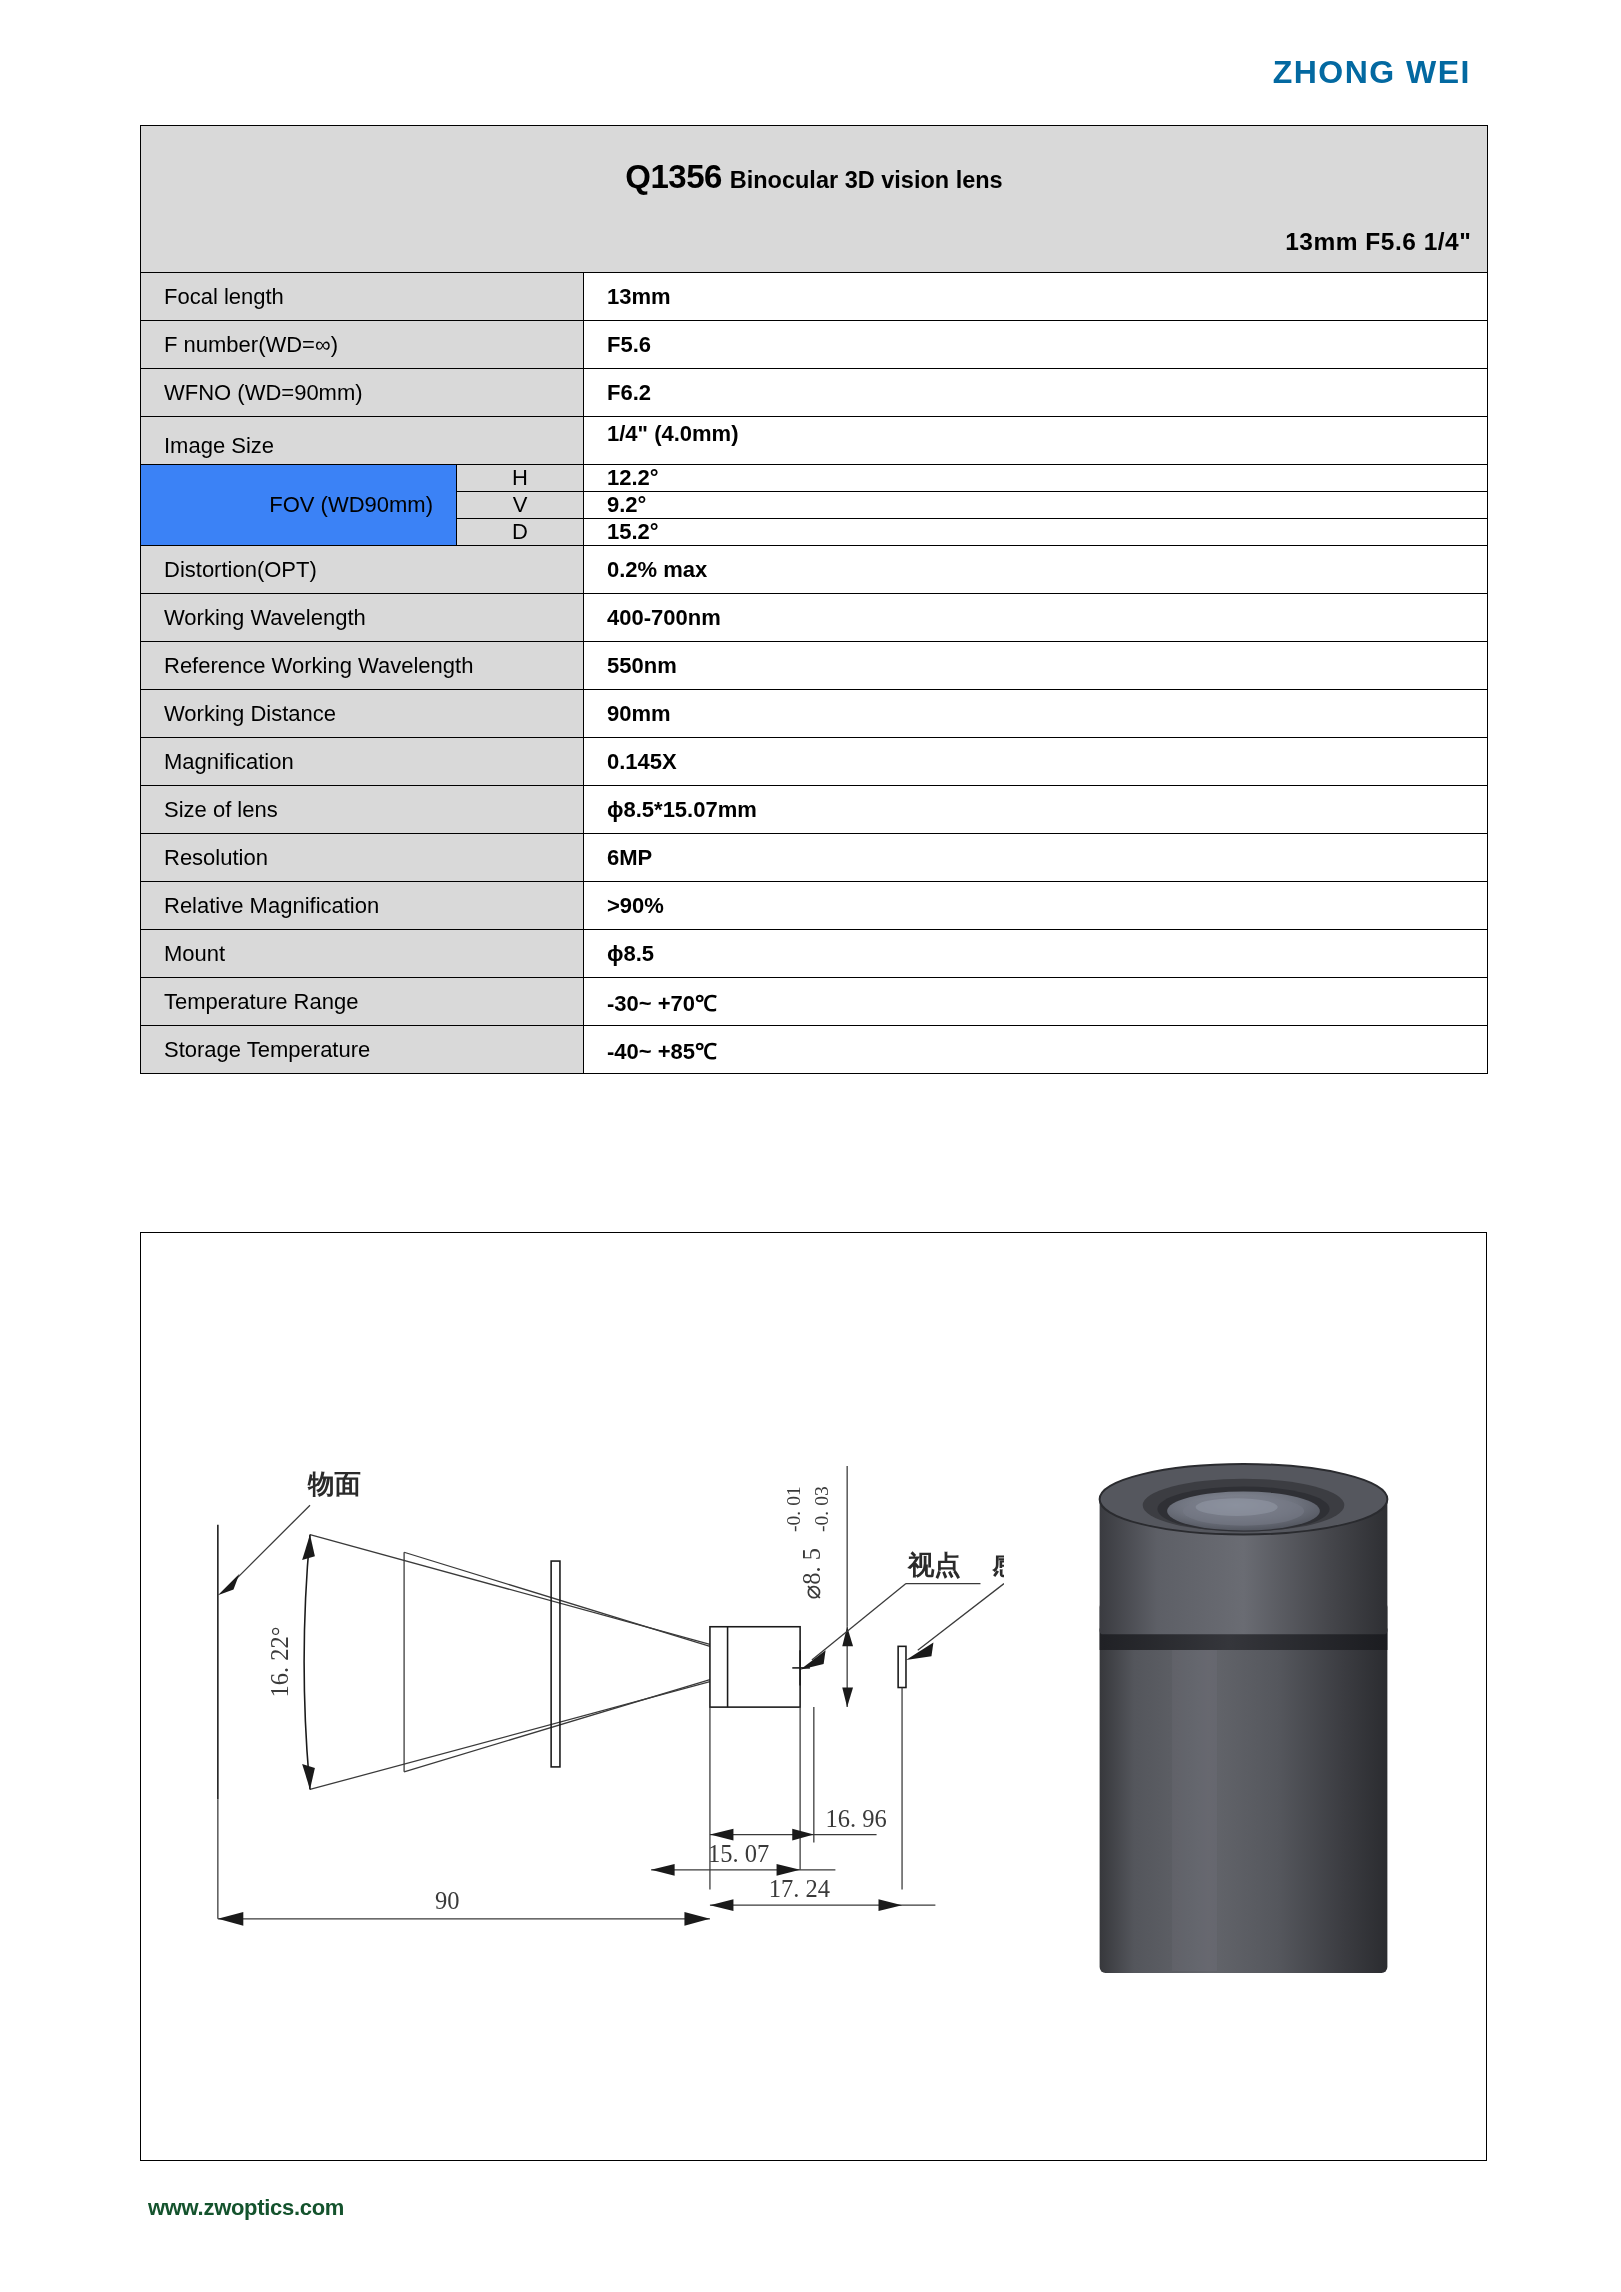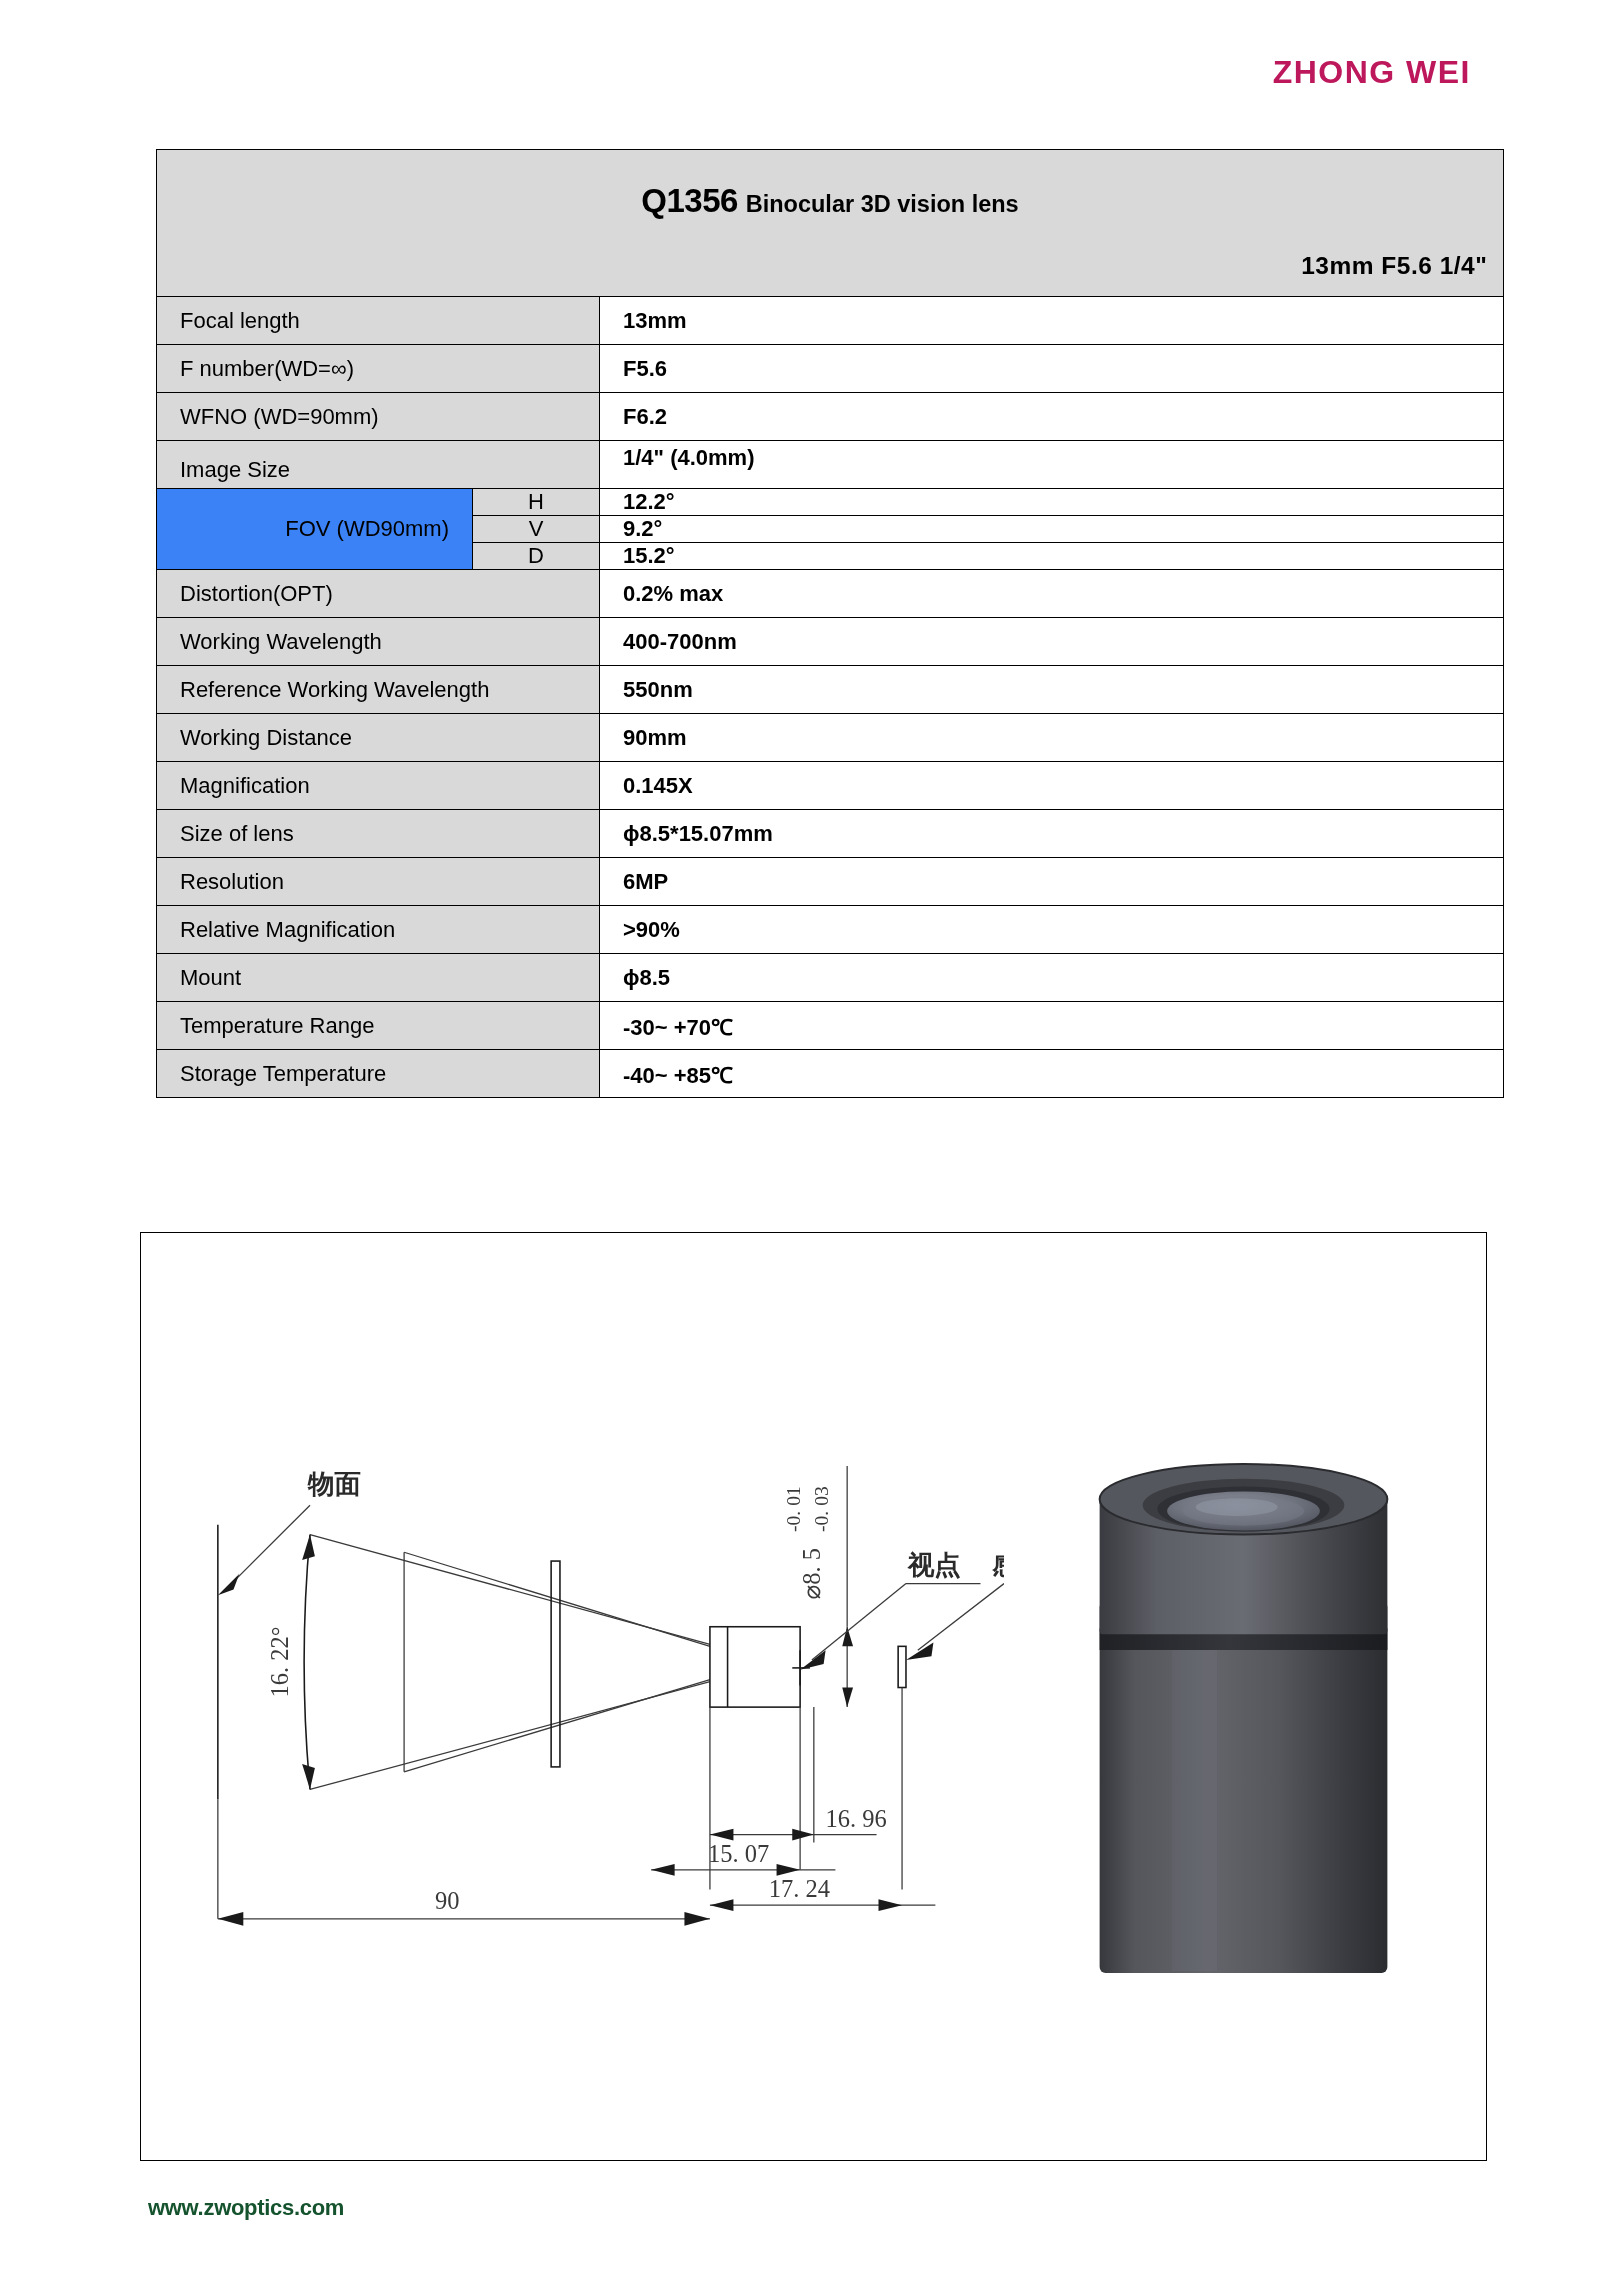--- a/index.html
+++ b/index.html
@@ -18,33 +18,32 @@
   }
 
   
   .logo {
     position: absolute;
     top: 54px;
     right: 150px;
     font-size: 32px;
     font-weight: bold;
     letter-spacing: 1.5px;
-    color: #be185d;
+    color: #0369a1;
     white-space: nowrap;
   }
 
   
   .spec-table {
     position: absolute;
-    left: 156px;
+    left: 140px;
     top: 125px;
     width: 1347px;
     border-collapse: collapse;
     table-layout: fixed;
-    margin-top: 24px;
   }
   .spec-table td {
     border: 1.6px solid #000000;
     font-size: 22px;
     color: #000000;
     padding: 0 23px;
   }
 
   .hdr-cell {
     background: #d9d9d9;

